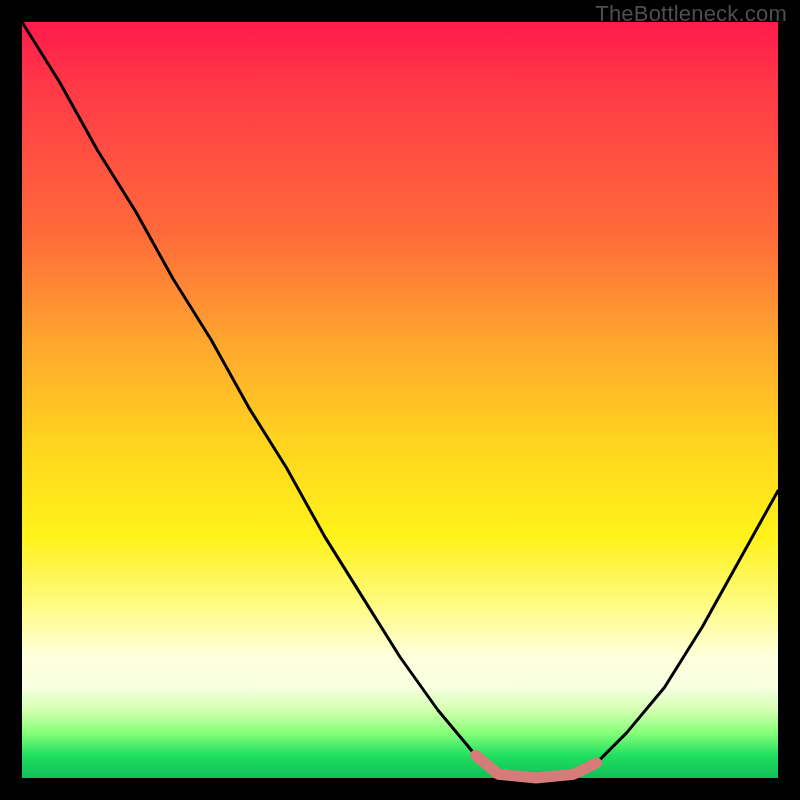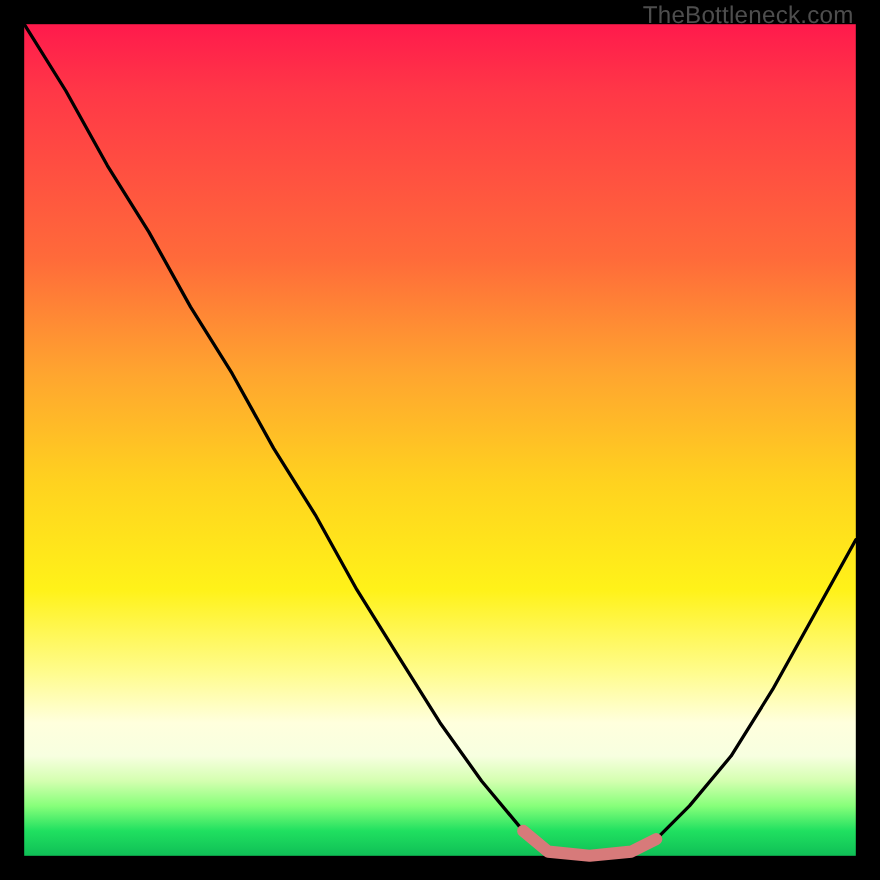--- a/index.html
+++ b/index.html
@@ -39,21 +39,21 @@
       #f7ffe0 88%,
       #d4ffb0 91%,
       #87ff7a 94%,
       #20e060 97%,
       #0fbf56 100%
     );
   }
   .watermark {
     position: absolute;
     top: 1px;
-    right: 24px;
+    right: 13px;
     color: #4e4e4e;
     font-size: 22px;
     font-weight: 500;
     letter-spacing: 0.2px;
     user-select: none;
   }
   svg.overlay {
     position: absolute;
     left: 22px;
     top: 22px;

